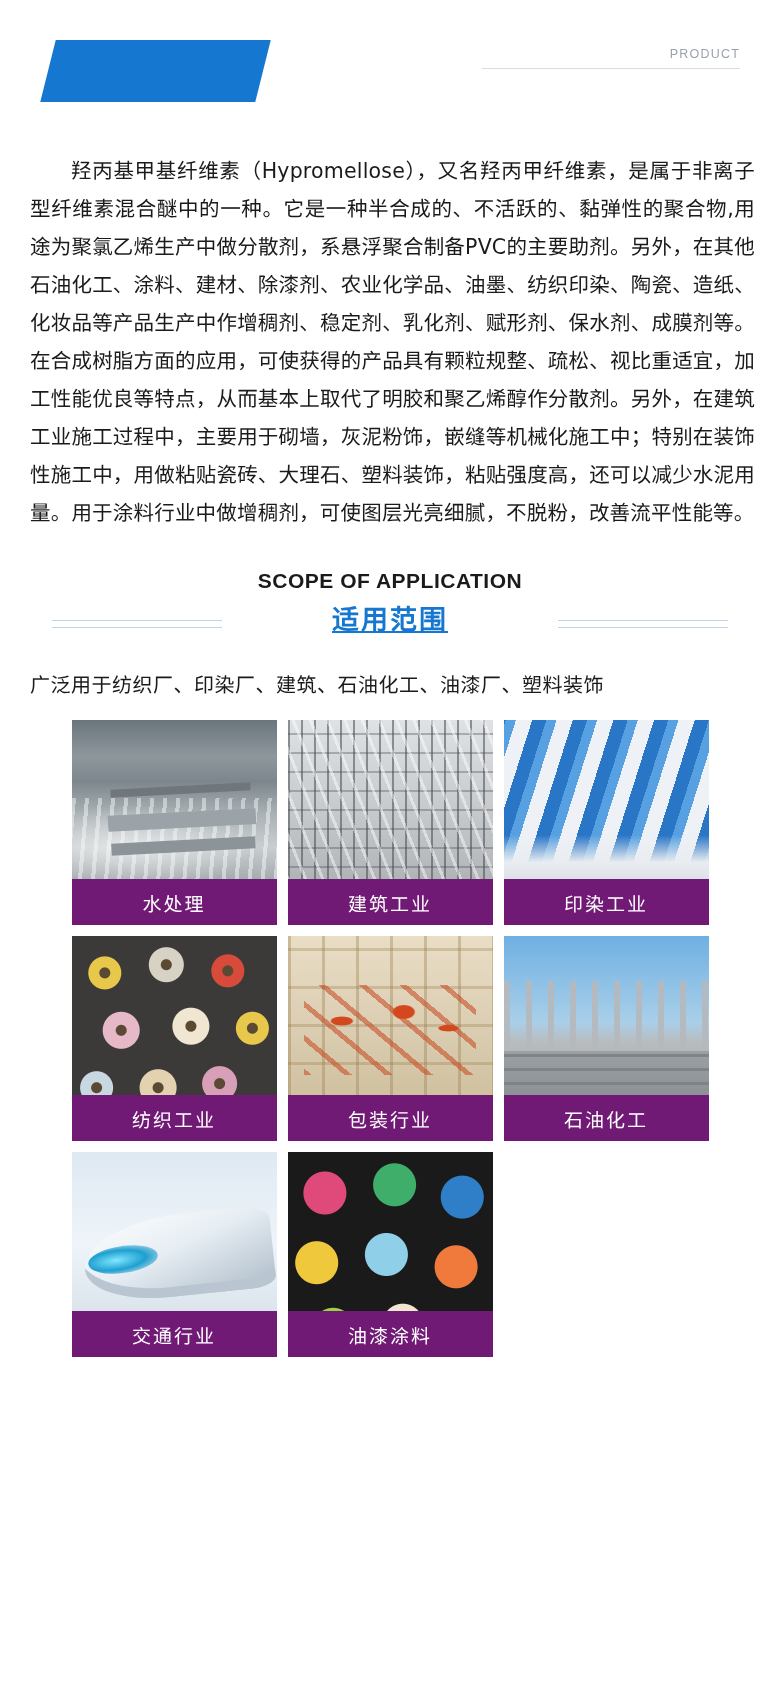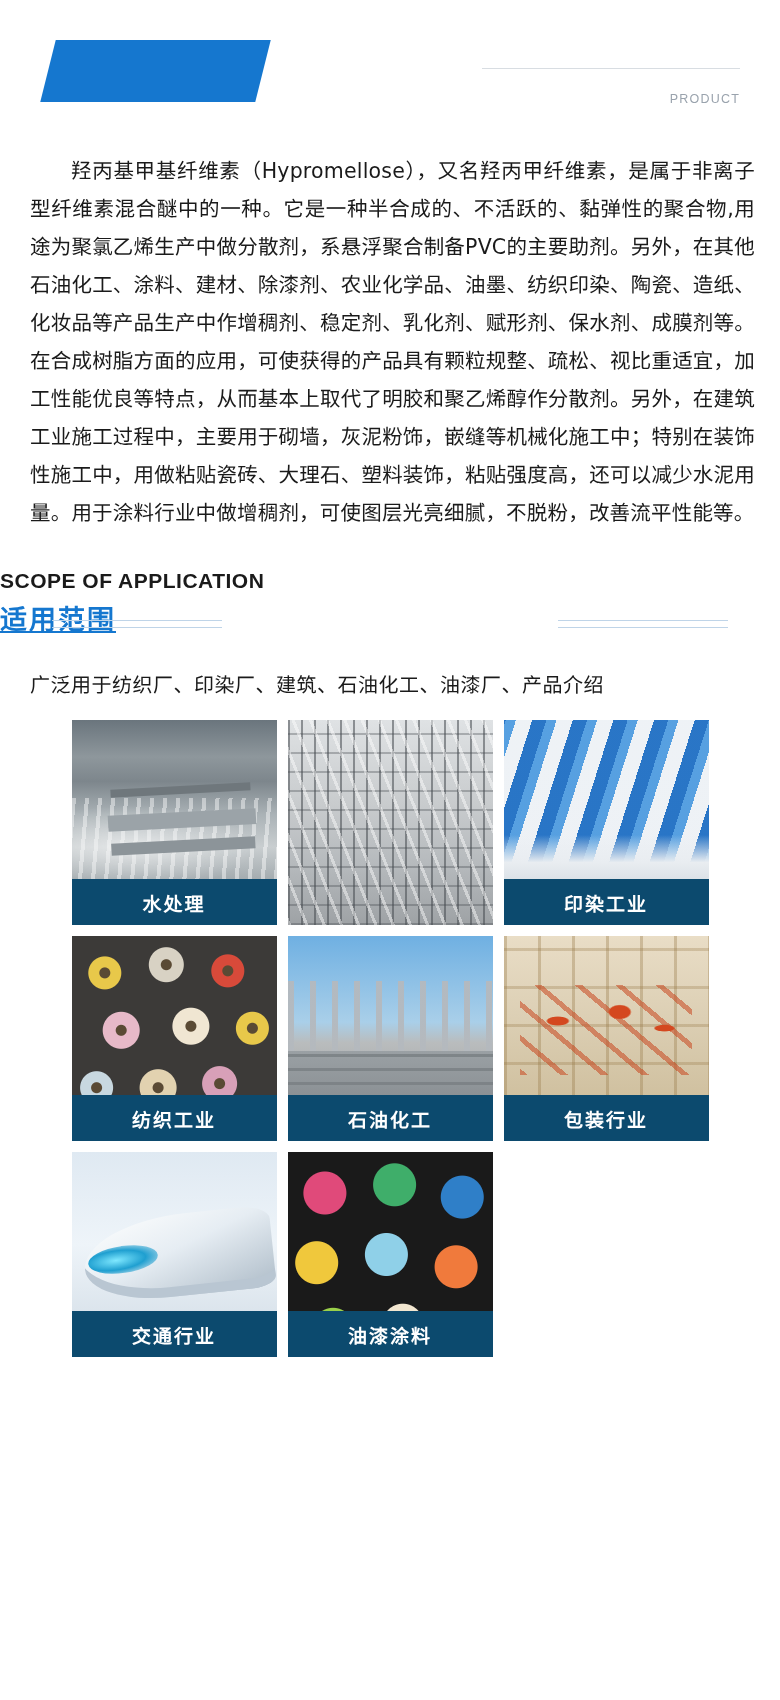--- a/index.html
+++ b/index.html
@@ -55,21 +55,21 @@
     position: absolute;
     right: 40px;
     top: 14px;
     width: 260px;
     text-align: right;
     color: #9aa3ad;
     font-size: 12.5px;
     letter-spacing: 1.2px;
     line-height: 21px;
   }
-  .banner-en-line1 { display: block; margin-top: 45px; }
+  .banner-en-line1 { display: block; }
   .banner-en-line2 { display: block; }
   .banner-rule {
     position: absolute;
     right: 40px;
     top: 38px;
     width: 258px;
     height: 1px;
     background: #d8dde2;
   }
 
@@ -81,21 +81,21 @@
     color: #1a1a1a;
     text-align: justify;
     text-indent: 41px;
     letter-spacing: 0.2px;
     font-family: "DejaVu Sans", "Liberation Sans", sans-serif;
   }
 
   
   .scope {
     margin-top: 34px;
-    text-align: left;
+    text-align: center;
     position: relative;
     height: 92px;
   }
   .scope-en {
     font-size: 21px;
     font-weight: bold;
     color: #1a1a1a;
     letter-spacing: 0.5px;
     line-height: 30px;
   }
@@ -154,24 +154,24 @@
   .cell .photo {
     position: absolute;
     inset: 0;
   }
   .cell .caption {
     position: absolute;
     left: 0;
     bottom: 0;
     width: 100%;
     height: 46px;
-    background: #0c4a6e;
+    background: #701a75;
     color: #fff;
     font-size: 19px;
-    font-weight: bold;
+    font-weight: normal;
     letter-spacing: 2px;
     display: flex;
     align-items: center;
     justify-content: center;
     box-sizing: border-box;
   }
 
   
   
   .ph-water {
@@ -406,54 +406,55 @@
 
   <div class="scope">
     <div class="scope-en">SCOPE OF APPLICATION</div>
     <div class="scope-cn-wrap">
       <div class="scope-line left"></div>
       <div class="scope-cn">适用范围</div>
       <div class="scope-line right"></div>
     </div>
   </div>
 
-  <div class="usage-line">广泛用于纺织厂、印染厂、建筑、石油化工、油漆厂、产品介绍</div>
+  <div class="usage-line">广泛用于纺织厂、印染厂、建筑、石油化工、油漆厂、塑料装饰</div>
 
   <div class="grid">
 
     <div class="cell">
       <div class="photo ph-water"></div>
       <div class="caption">水处理</div>
     </div>
 
     <div class="cell">
       <div class="photo ph-construct"></div>
+      <div class="caption">建筑工业</div>
     </div>
 
     <div class="cell">
       <div class="photo ph-dye"></div>
       <div class="caption">印染工业</div>
     </div>
 
     <div class="cell">
       <div class="photo ph-textile"></div>
       <div class="caption">纺织工业</div>
     </div>
 
     <div class="cell">
+      <div class="photo ph-pack"></div>
+      <div class="caption">包装行业</div>
+    </div>
+
+    <div class="cell">
       <div class="photo ph-petro"></div>
       <div class="caption">石油化工</div>
     </div>
 
     <div class="cell">
-      <div class="photo ph-pack"></div>
-      <div class="caption">包装行业</div>
-    </div>
-
-    <div class="cell">
       <div class="photo ph-train"></div>
       <div class="caption">交通行业</div>
     </div>
 
     <div class="cell">
       <div class="photo ph-paint"></div>
       <div class="caption">油漆涂料</div>
     </div>
 
 

